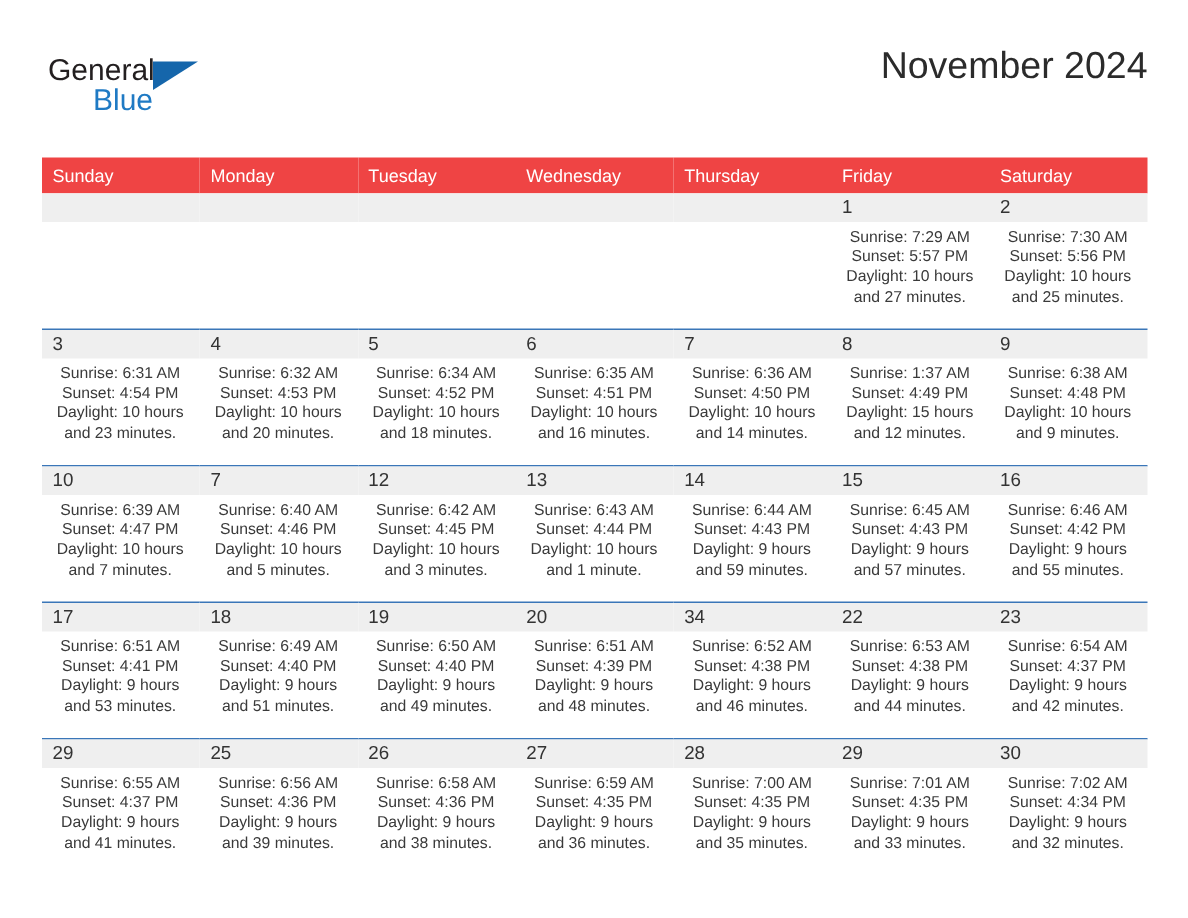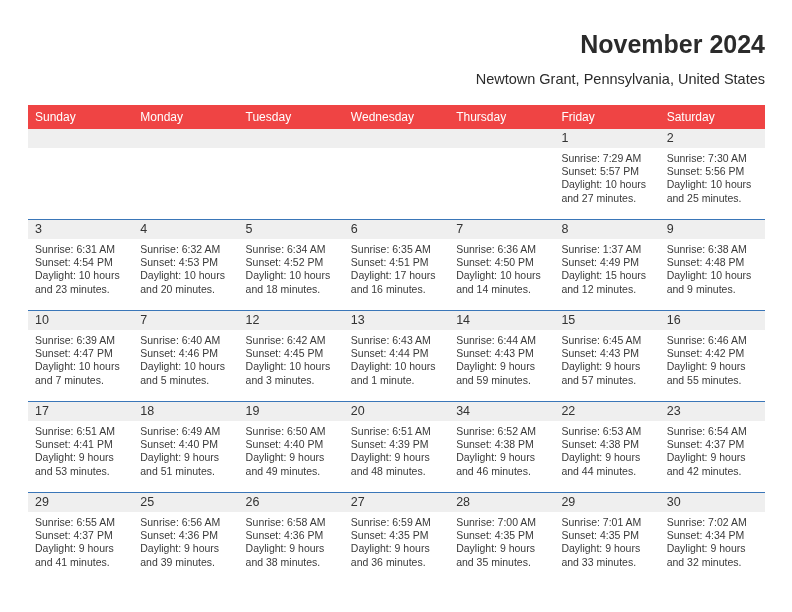--- a/index.html
+++ b/index.html
@@ -66,21 +66,21 @@
   }
 
   .title-block {
     position: absolute;
     right: 0;
     top: 0;
     text-align: right;
   }
   .month-title {
     font-size: 25px;
-    font-weight: bold;
+    font-weight: normal;
     color: #2b2b2b;
     line-height: 32px;
     white-space: nowrap;
   }
   .location {
     margin-top: 10px;
     font-size: 14.5px;
     color: #2b2b2b;
     line-height: 18px;
     white-space: nowrap;
@@ -137,35 +137,40 @@
     font-size: 12.5px;
     color: #333333;
     box-sizing: border-box;
   }
   .cell-empty .daynum-band { background: #efefef; }
   .cell-body {
     padding: 4px 8px 0 7px;
     font-size: 10.5px;
     line-height: 13.2px;
     color: #3a3a3a;
+    text-align: center;
   }
   .cell-body div { white-space: nowrap; }
   .cell-body .wrap { white-space: normal; }
 </style>
 </head>
 <body>
 
 <div class="page">
 
   <div class="header">
 
+    <div class="logo">
+      <span class="logo-general">General</span>
+      <span class="logo-tri"></span>
+      <span class="logo-blue">Blue</span>
+    </div>
 
     <div class="title-block">
       <div class="month-title">November 2024</div>
-      <div class="location">Newtown Grant, Pennsylvania, United States</div>
     </div>
 
   </div>
 
   <table class="cal">
     <colgroup>
       <col>
         <col>
         <col>
         <col>
@@ -262,21 +267,21 @@
                 <div class="wrap">Daylight: 10 hours and 18 minutes.</div>
               </div>
             </div>
           </td>
           <td>
             <div class="cell-inner">
               <div class="daynum-band">6</div>
               <div class="cell-body">
                 <div>Sunrise: 6:35 AM</div>
                 <div>Sunset: 4:51 PM</div>
-                <div class="wrap">Daylight: 17 hours and 16 minutes.</div>
+                <div class="wrap">Daylight: 10 hours and 16 minutes.</div>
               </div>
             </div>
           </td>
           <td>
             <div class="cell-inner">
               <div class="daynum-band">7</div>
               <div class="cell-body">
                 <div>Sunrise: 6:36 AM</div>
                 <div>Sunset: 4:50 PM</div>
                 <div class="wrap">Daylight: 10 hours and 14 minutes.</div>

